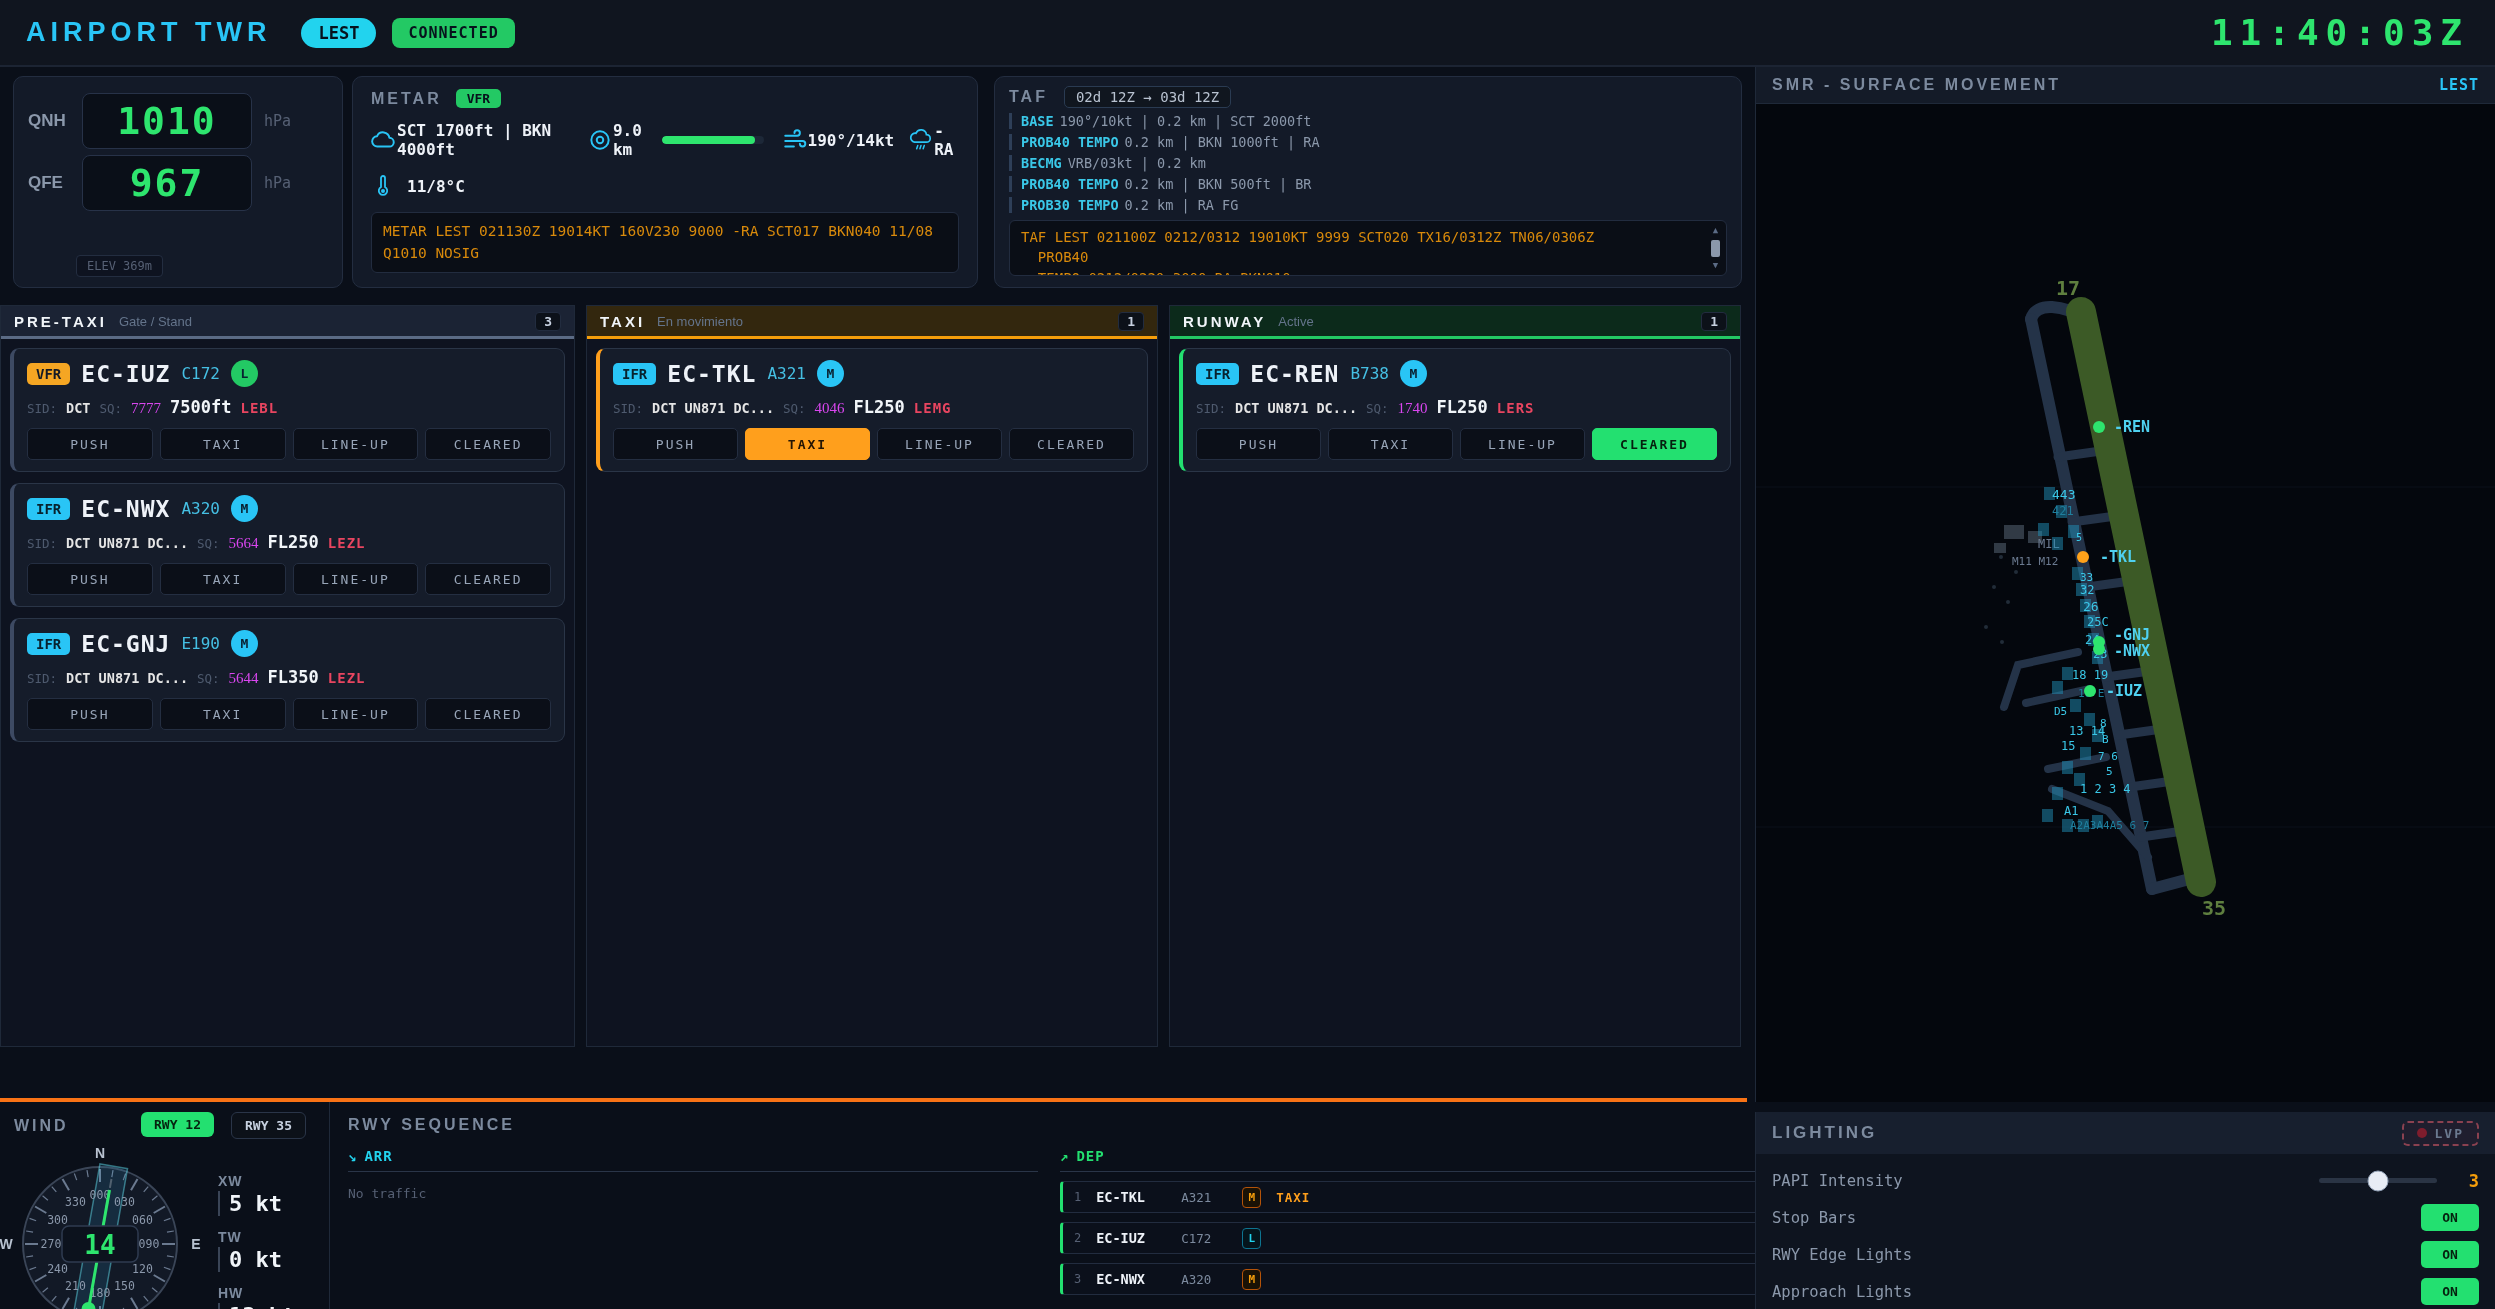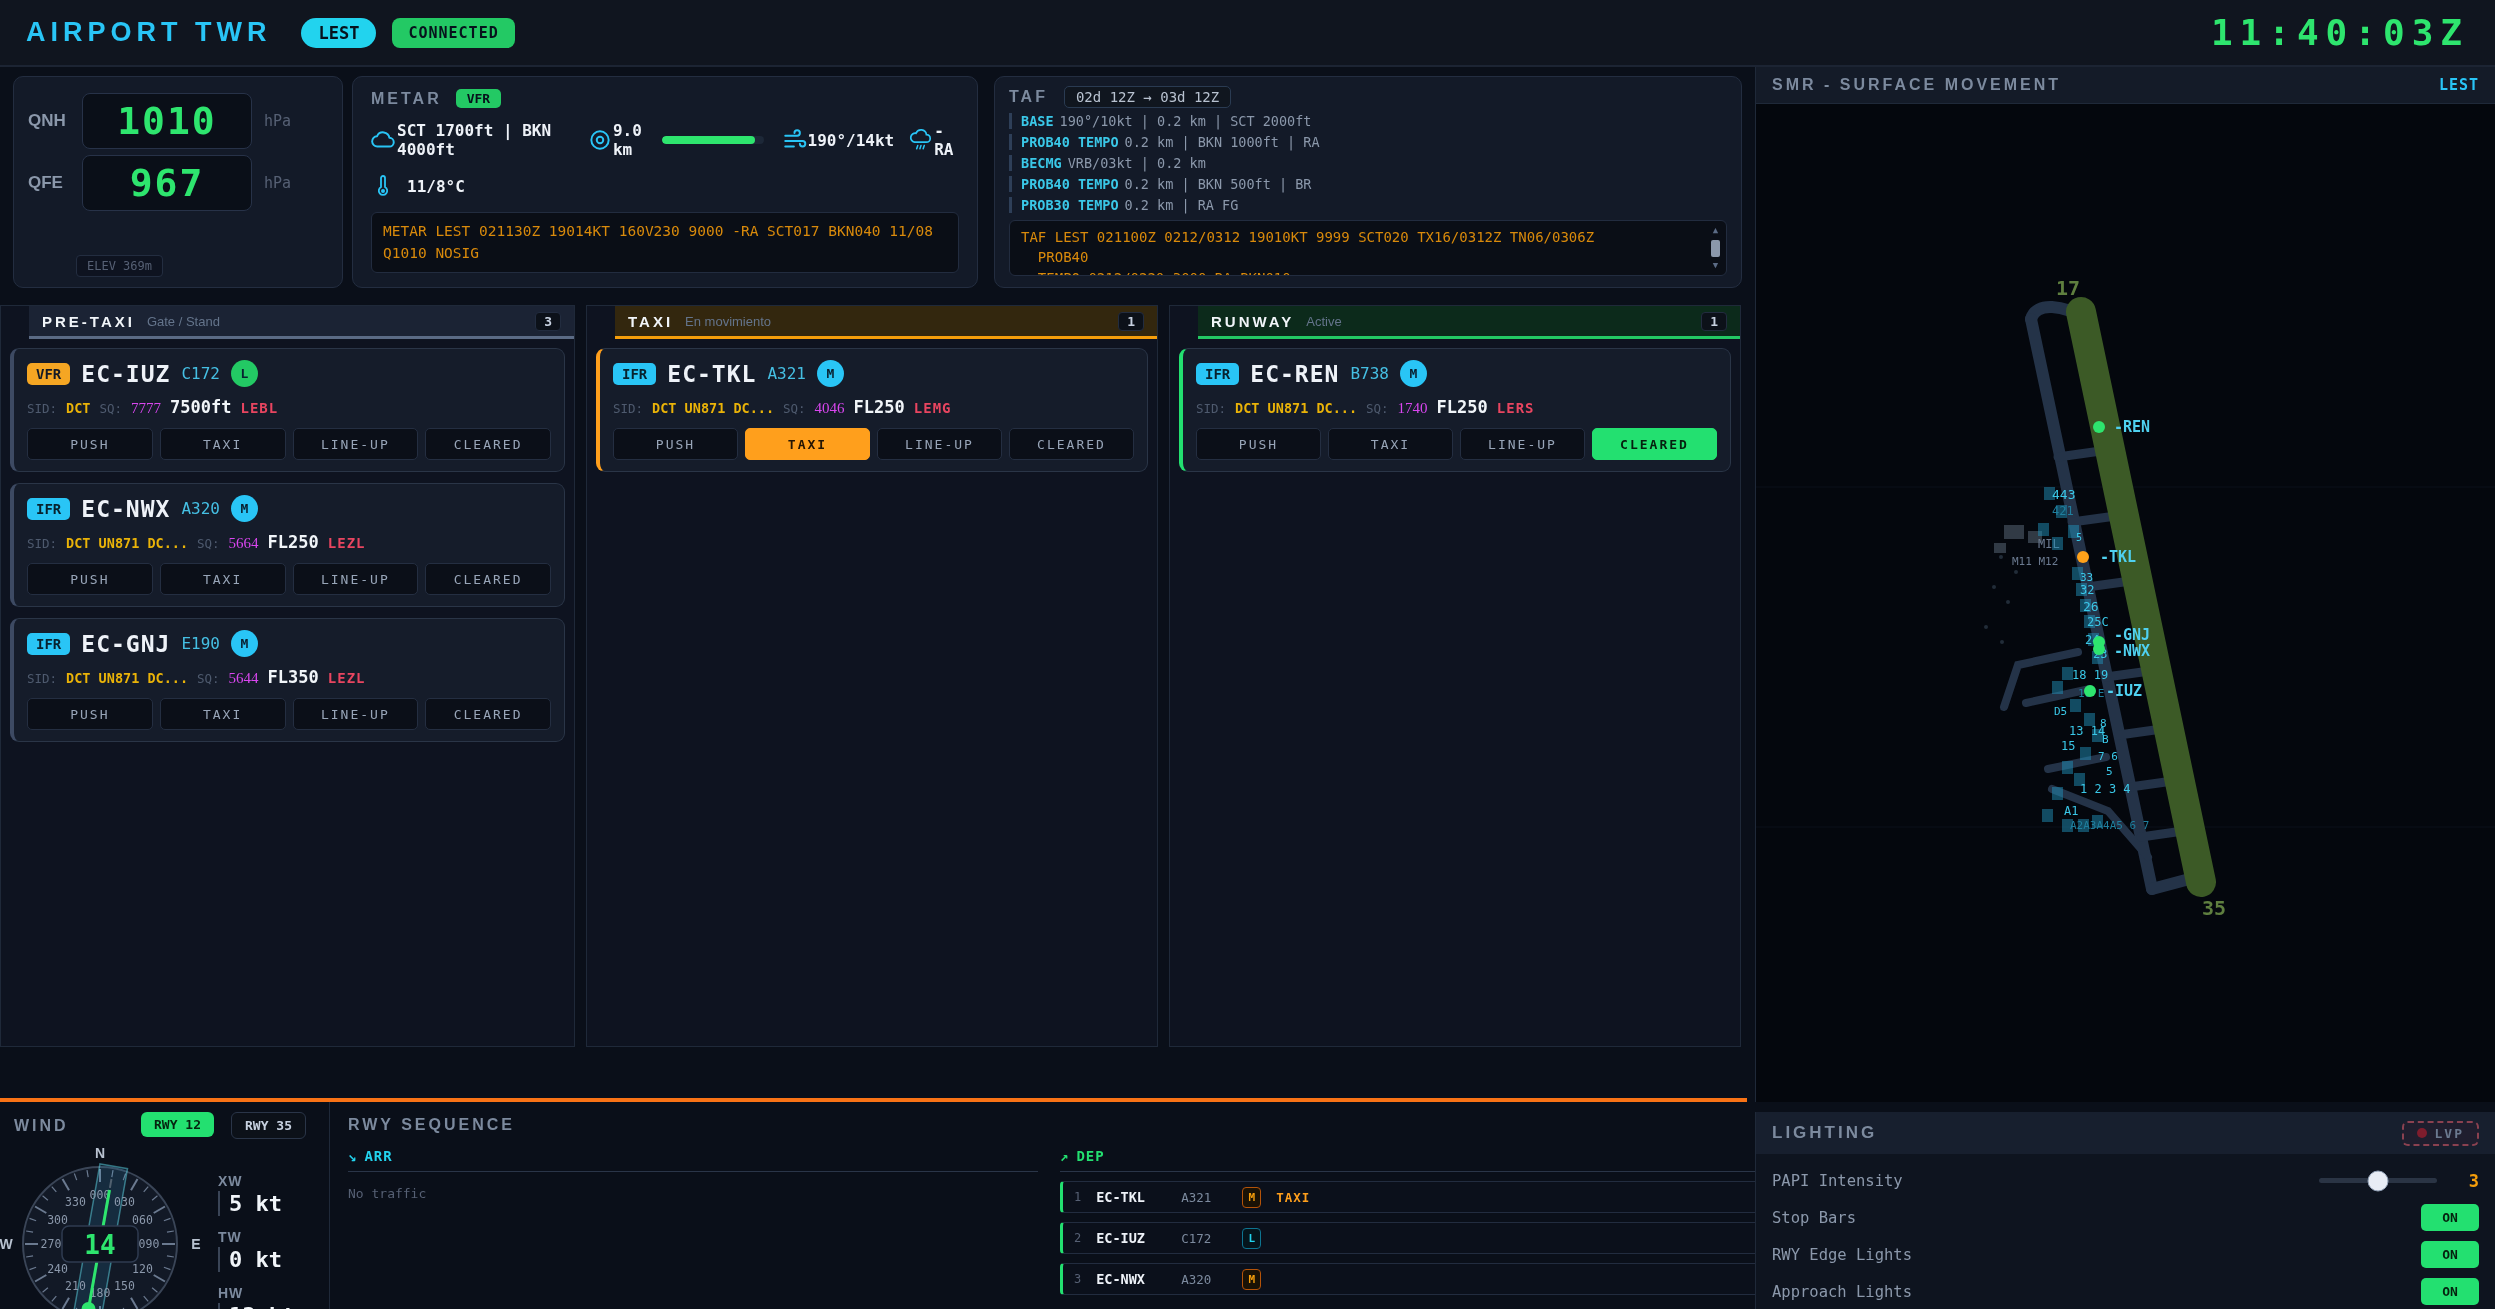--- a/index.html
+++ b/index.html
@@ -61,21 +61,21 @@
           font-family:"DejaVu Sans Mono",monospace;font-size:14px;line-height:1.45;box-sizing:border-box;}
   .tafscroll{position:absolute;right:3px;top:3px;bottom:3px;width:15px;display:flex;flex-direction:column;
              align-items:center;color:#5b6b85;font-size:9px;}
   .tafthumb{width:9px;height:17px;background:#8b98ab;border-radius:2px;margin-top:3px;}
 
   
   .col{position:absolute;top:305px;height:742px;background:#0e1320;border:1px solid #1f2939;box-sizing:border-box;}
   #col-pretaxi{left:0;width:575px;}
   #col-taxi{left:586px;width:572px;}
   #col-runway{left:1169px;width:572px;}
-  .col-head{height:30px;display:flex;align-items:center;padding:0 13px;margin-left:28px;}
+  .col-head{height:30px;display:flex;align-items:center;padding:0 13px;}
   #col-pretaxi .col-head{background:#1b2334;border-bottom:3px solid #5b6b85;}
   #col-taxi .col-head{background:#33270e;border-bottom:3px solid #f59e0b;}
   #col-runway .col-head{background:#0c2a1b;border-bottom:3px solid #23c964;}
   .col-title{color:#f1f5f9;font-weight:bold;font-size:15px;letter-spacing:3px;}
   .col-sub{color:#64748b;font-size:13px;margin-left:12px;}
   .col-count{margin-left:auto;background:#0c1119;border:1px solid #222c3f;color:#c7d1e0;
              font-family:"DejaVu Sans Mono",monospace;font-weight:bold;font-size:13px;padding:1px 8px;border-radius:4px;}
   .col-body{padding:9px;}
   .strip{background:#151c2a;border:1px solid #2a3547;border-left:4px solid #3d4a63;border-radius:9px;
          padding:11px 13px;margin-bottom:11px;}
@@ -85,21 +85,21 @@
   .rule{font-family:"DejaVu Sans Mono",monospace;font-weight:bold;font-size:14px;padding:3px 9px;border-radius:5px;}
   .rule.vfr{background:#f5a623;color:#131a26;}
   .rule.ifr{background:#29c5f6;color:#07222e;}
   .callsign{color:#eef2f8;font-family:"DejaVu Sans Mono",monospace;font-weight:bold;font-size:23px;letter-spacing:1px;}
   .actype{color:#45bfe3;font-family:"DejaVu Sans Mono",monospace;font-size:16px;}
   .wake{width:27px;height:27px;border-radius:50%;display:flex;align-items:center;justify-content:center;
         font-family:"DejaVu Sans Mono",monospace;font-weight:bold;font-size:13px;color:#092030;}
   .wake.m{background:#29c5f6;} .wake.l{background:#23c964;}
   .srow2{display:flex;align-items:baseline;gap:9px;margin-top:10px;white-space:nowrap;}
   .klabel{color:#4e5a6e;font-family:"DejaVu Sans Mono",monospace;font-size:12.5px;}
-  .route{color:#eab308;font-family:"DejaVu Sans Mono",monospace;font-weight:bold;font-size:13.5px;}
+  .route{color:#e5e5e5;font-family:"DejaVu Sans Mono",monospace;font-weight:bold;font-size:13.5px;}
   .squawk{color:#d946ef;font-family:Liberation Serif, serif;font-size:15px;}
   .level{color:#f1f5f9;font-family:"DejaVu Sans Mono",monospace;font-weight:bold;font-size:17px;}
   .dest{color:#e84560;font-family:"DejaVu Sans Mono",monospace;font-weight:bold;font-size:14px;letter-spacing:1px;}
   .srow3{display:grid;grid-template-columns:repeat(4,1fr);gap:7px;margin-top:11px;}
   .btn{height:30px;background:#0b0f18;border:1px solid #242e41;border-radius:5px;color:#98a5b8;
        font-family:"DejaVu Sans Mono",monospace;font-size:13px;letter-spacing:2px;
        display:flex;align-items:center;justify-content:center;cursor:pointer;}
   .btn.on-taxi{background:#ff9f1c;border-color:#ff9f1c;color:#241503;font-weight:bold;}
   .btn.on-cleared{background:#23e070;border-color:#23e070;color:#06200f;font-weight:bold;}
 

